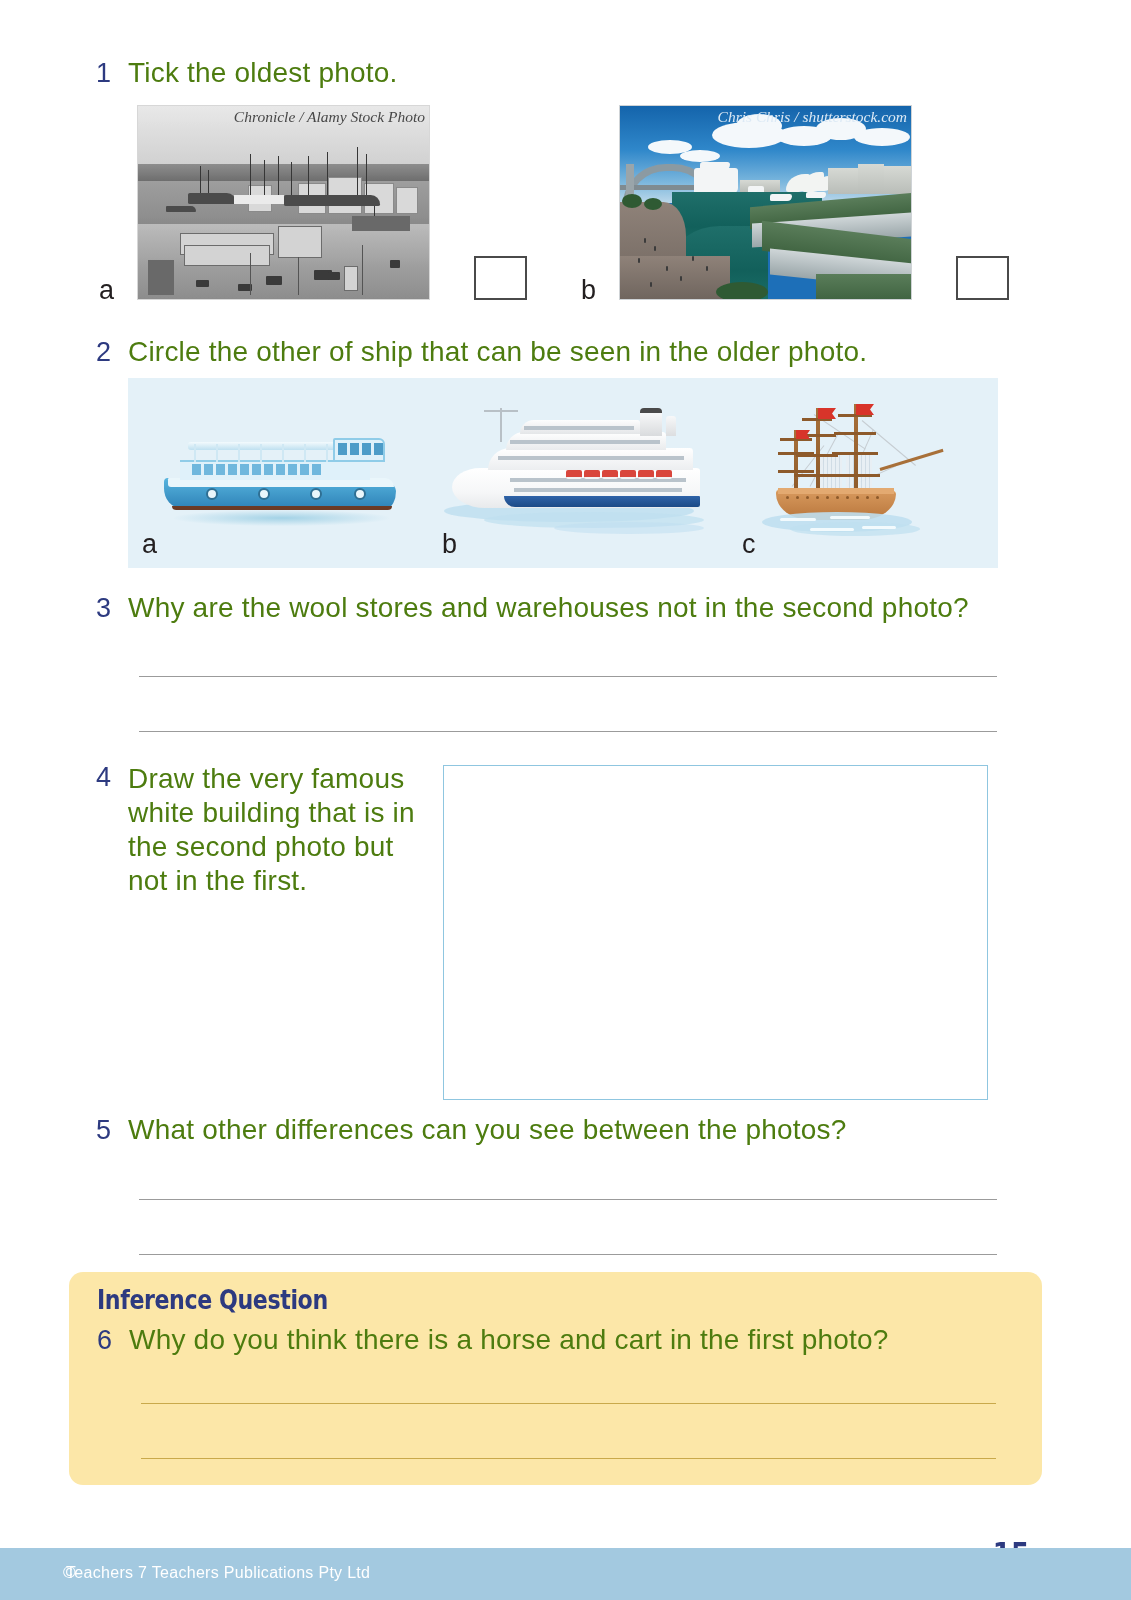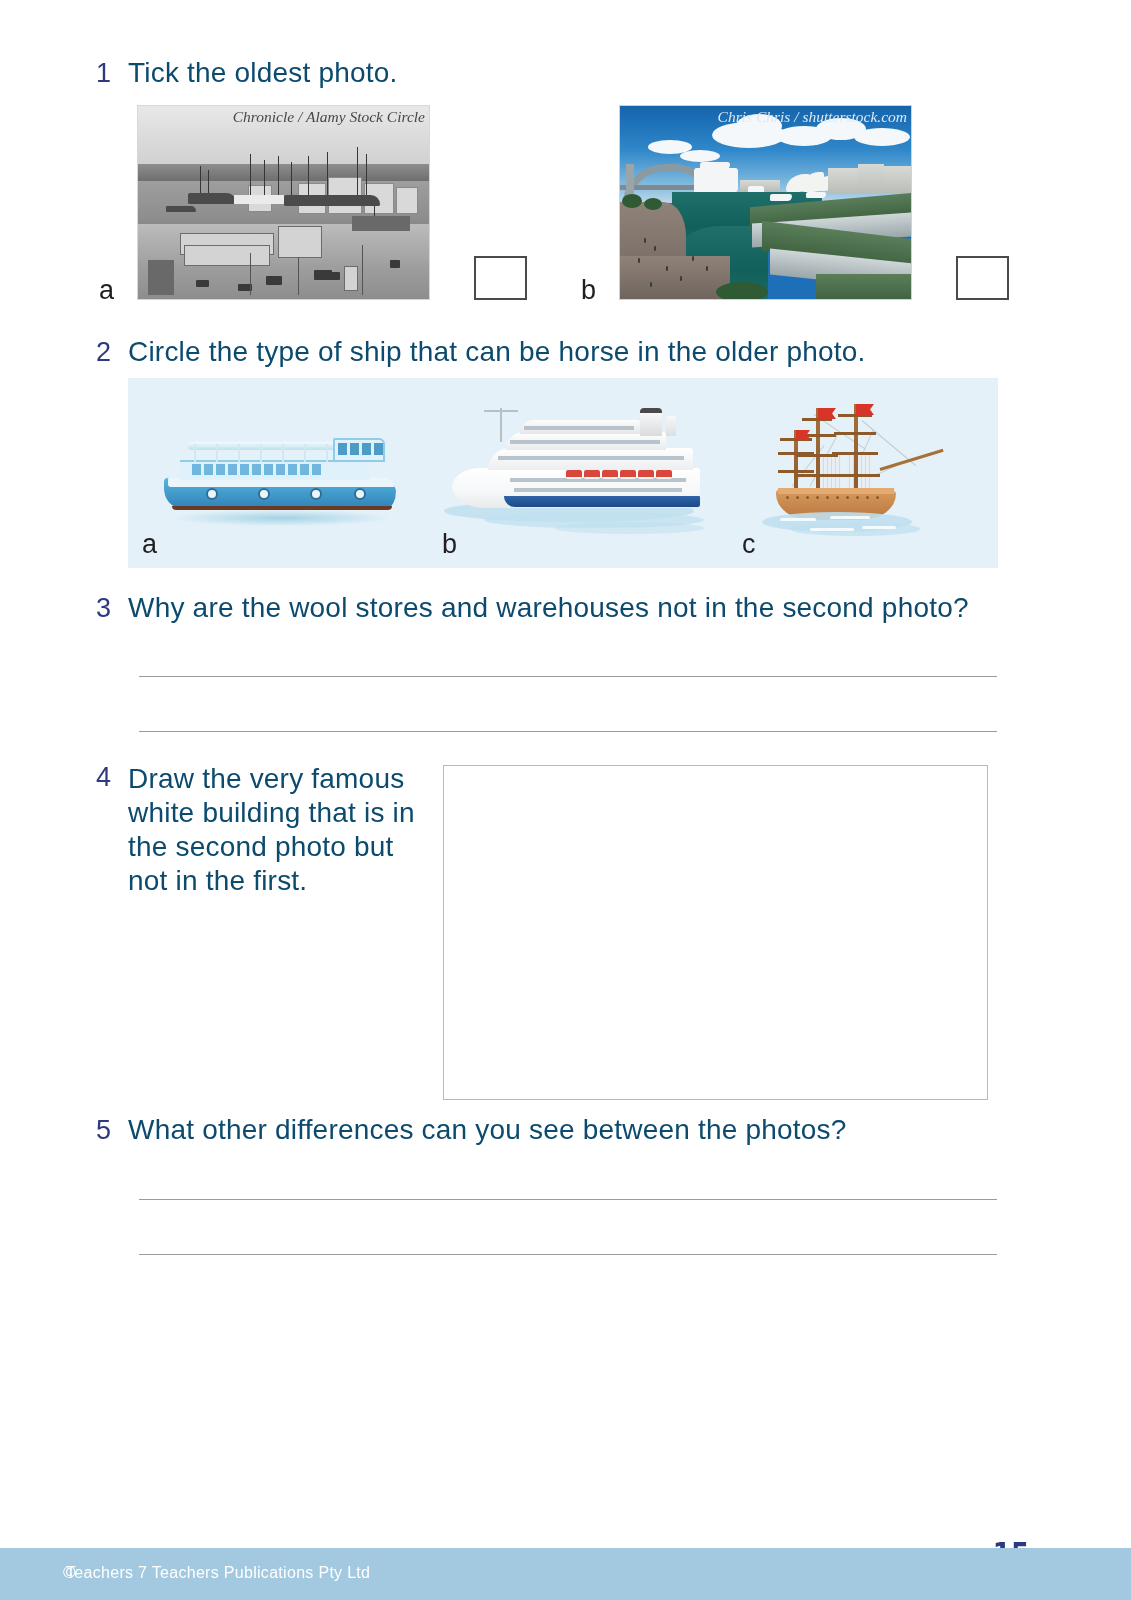--- a/index.html
+++ b/index.html
@@ -22,21 +22,21 @@
 
   
   .qnum {
     color: #2d3a80;
     font-size: 27px;
     font-weight: 400;
     font-family: "Liberation Sans", sans-serif;
     letter-spacing: 0px;
   }
   .qtext {
-    color: #0c4a6e;
+    color: #4d7c0f;
     font-size: 28px;
     font-weight: 400;
     letter-spacing: 0.2px;
   }
 
   
   .q1-head {
     position: absolute;
     left: 96px; top: 57px;
     display: flex; align-items: baseline; gap: 17px;
@@ -352,21 +352,21 @@
         <div class="h-cart" style="left:128px;top:88%;width:16px;height:5%;"></div>
         <div class="h-cart" style="left:176px;top:85%;width:18px;height:5%;"></div>
         <div class="h-cart" style="left:190px;top:86%;width:12px;height:4%;"></div>
         <div class="h-cart" style="left:100px;top:92%;width:14px;height:4%;"></div>
         <div class="h-cart" style="left:58px;top:90%;width:13px;height:4%;"></div>
         <div class="h-cart" style="left:252px;top:80%;width:10px;height:4%;"></div>
         <div class="h-pole" style="left:112px;top:76%;height:22%;"></div>
         <div class="h-pole" style="left:224px;top:72%;height:26%;"></div>
         <div class="h-pole" style="left:160px;top:78%;height:20%;"></div>
 
-        <span class="credit dark">Chronicle / Alamy Stock Circle</span>
+        <span class="credit dark">Chronicle / Alamy Stock Photo</span>
       </div>
       <div class="tickbox a"></div>
     </div>
 
     <div class="photo-slot right">
       <span class="slot-label b">b</span>
       <div class="photo modphoto">
         <div class="m-sky"></div>
         <div class="m-cloud" style="left:92px;top:16px;width:74px;height:26px;"></div>
         <div class="m-cloud" style="left:116px;top:8px;width:46px;height:24px;"></div>
@@ -422,21 +422,21 @@
         <div class="m-person" style="left:86px;top:160px;"></div>
 
         <span class="credit light">Chris Chris / shutterstock.com</span>
       </div>
       <div class="tickbox b"></div>
     </div>
   </div>
 
   <div class="q2-head">
     <span class="qnum">2</span>
-    <span class="qtext">Circle the type of ship that can be horse in the older photo.</span>
+    <span class="qtext">Circle the other of ship that can be seen in the older photo.</span>
   </div>
 
   <div class="ship-panel">
 
     <div class="ship-cell" style="left:0px;width:300px;">
       <span class="ship-label" style="left:14px;">a</span>
       <div class="ferry">
         <div class="f-refl"></div>
         <div class="f-hull"></div>
         <div class="f-stripe"></div>
@@ -573,20 +573,29 @@
   </div>
   <div class="drawbox"></div>
 
   <div class="qhead" style="left:96px; top:1114px;">
     <span class="qnum">5</span>
     <span class="qtext">What other differences can you see between the photos?</span>
   </div>
   <div class="ruled" style="left:139px; top:1199px; width:858px;"></div>
   <div class="ruled" style="left:139px; top:1254px; width:858px;"></div>
 
+  <div class="inference">
+    <div class="inf-title">Inference Question</div>
+    <div class="inf-q">
+      <span class="qnum">6</span>
+      <span class="qtext">Why do you think there is a horse and cart in the first photo?</span>
+    </div>
+    <div class="inf-line" style="top:131px;"></div>
+    <div class="inf-line" style="top:186px;"></div>
+  </div>
 
   <div class="pagenum">15</div>
   <div class="footbar">
     <span class="copy-glyph">©</span>
     <span class="footbar-text">Teachers 7 Teachers Publications Pty Ltd</span>
   </div>
 
 </div>
 
 </body></html>

